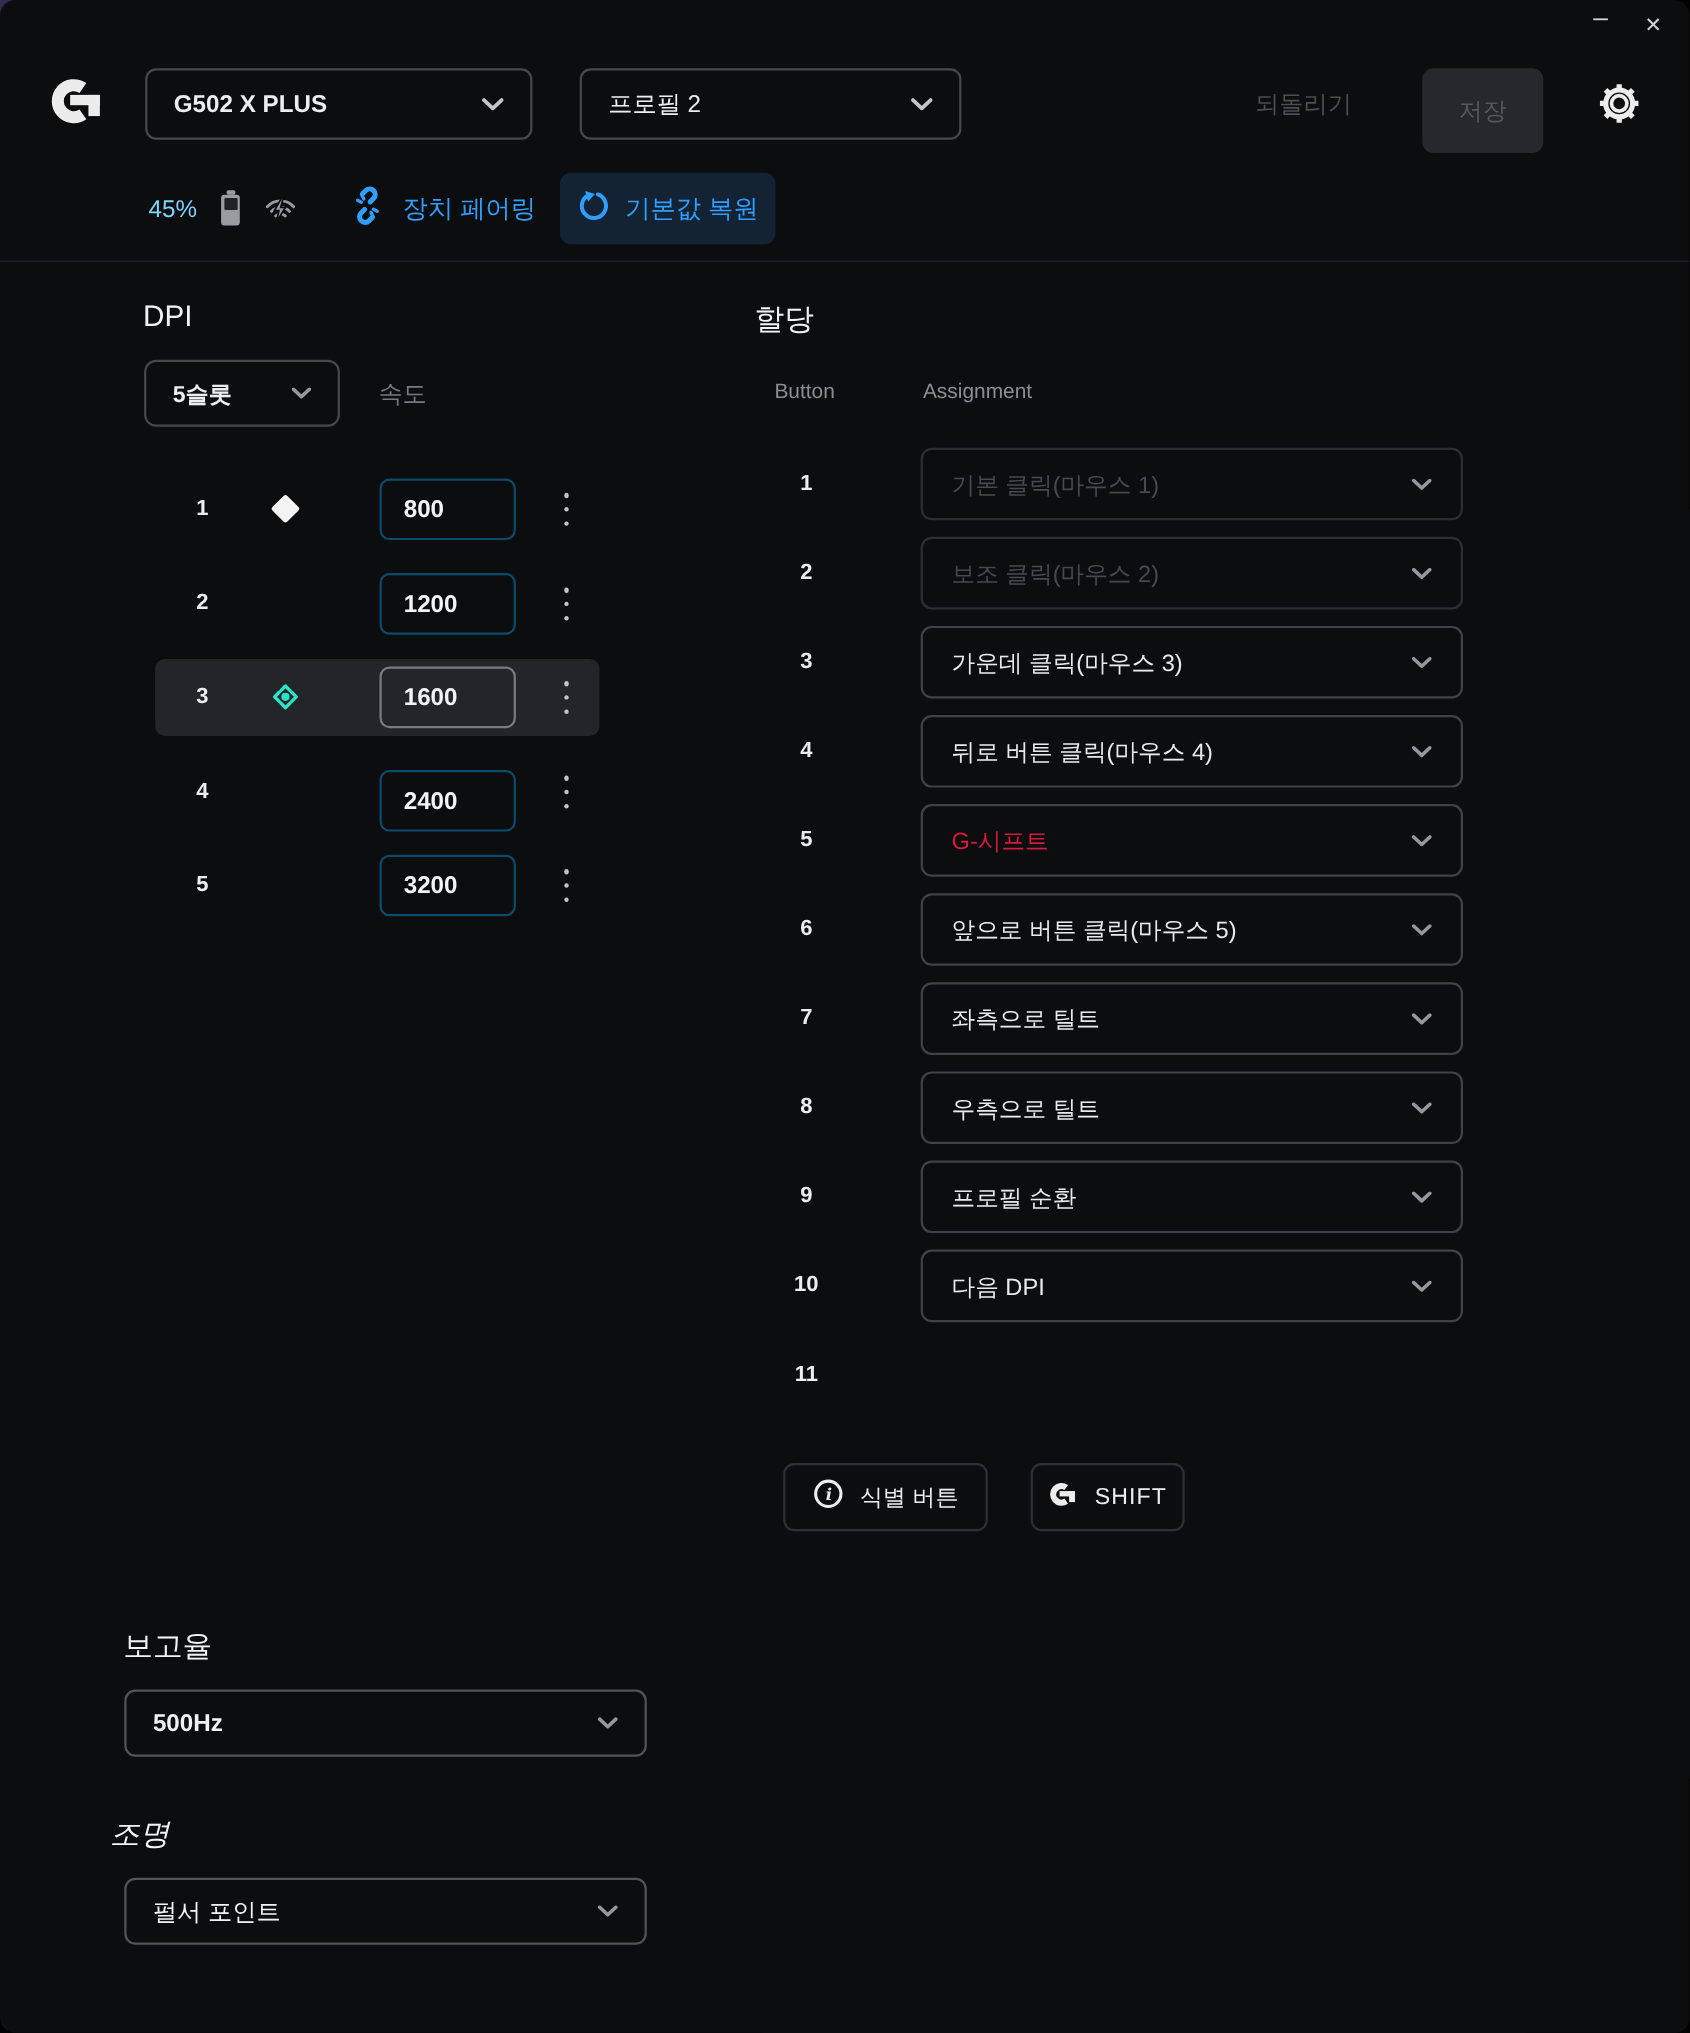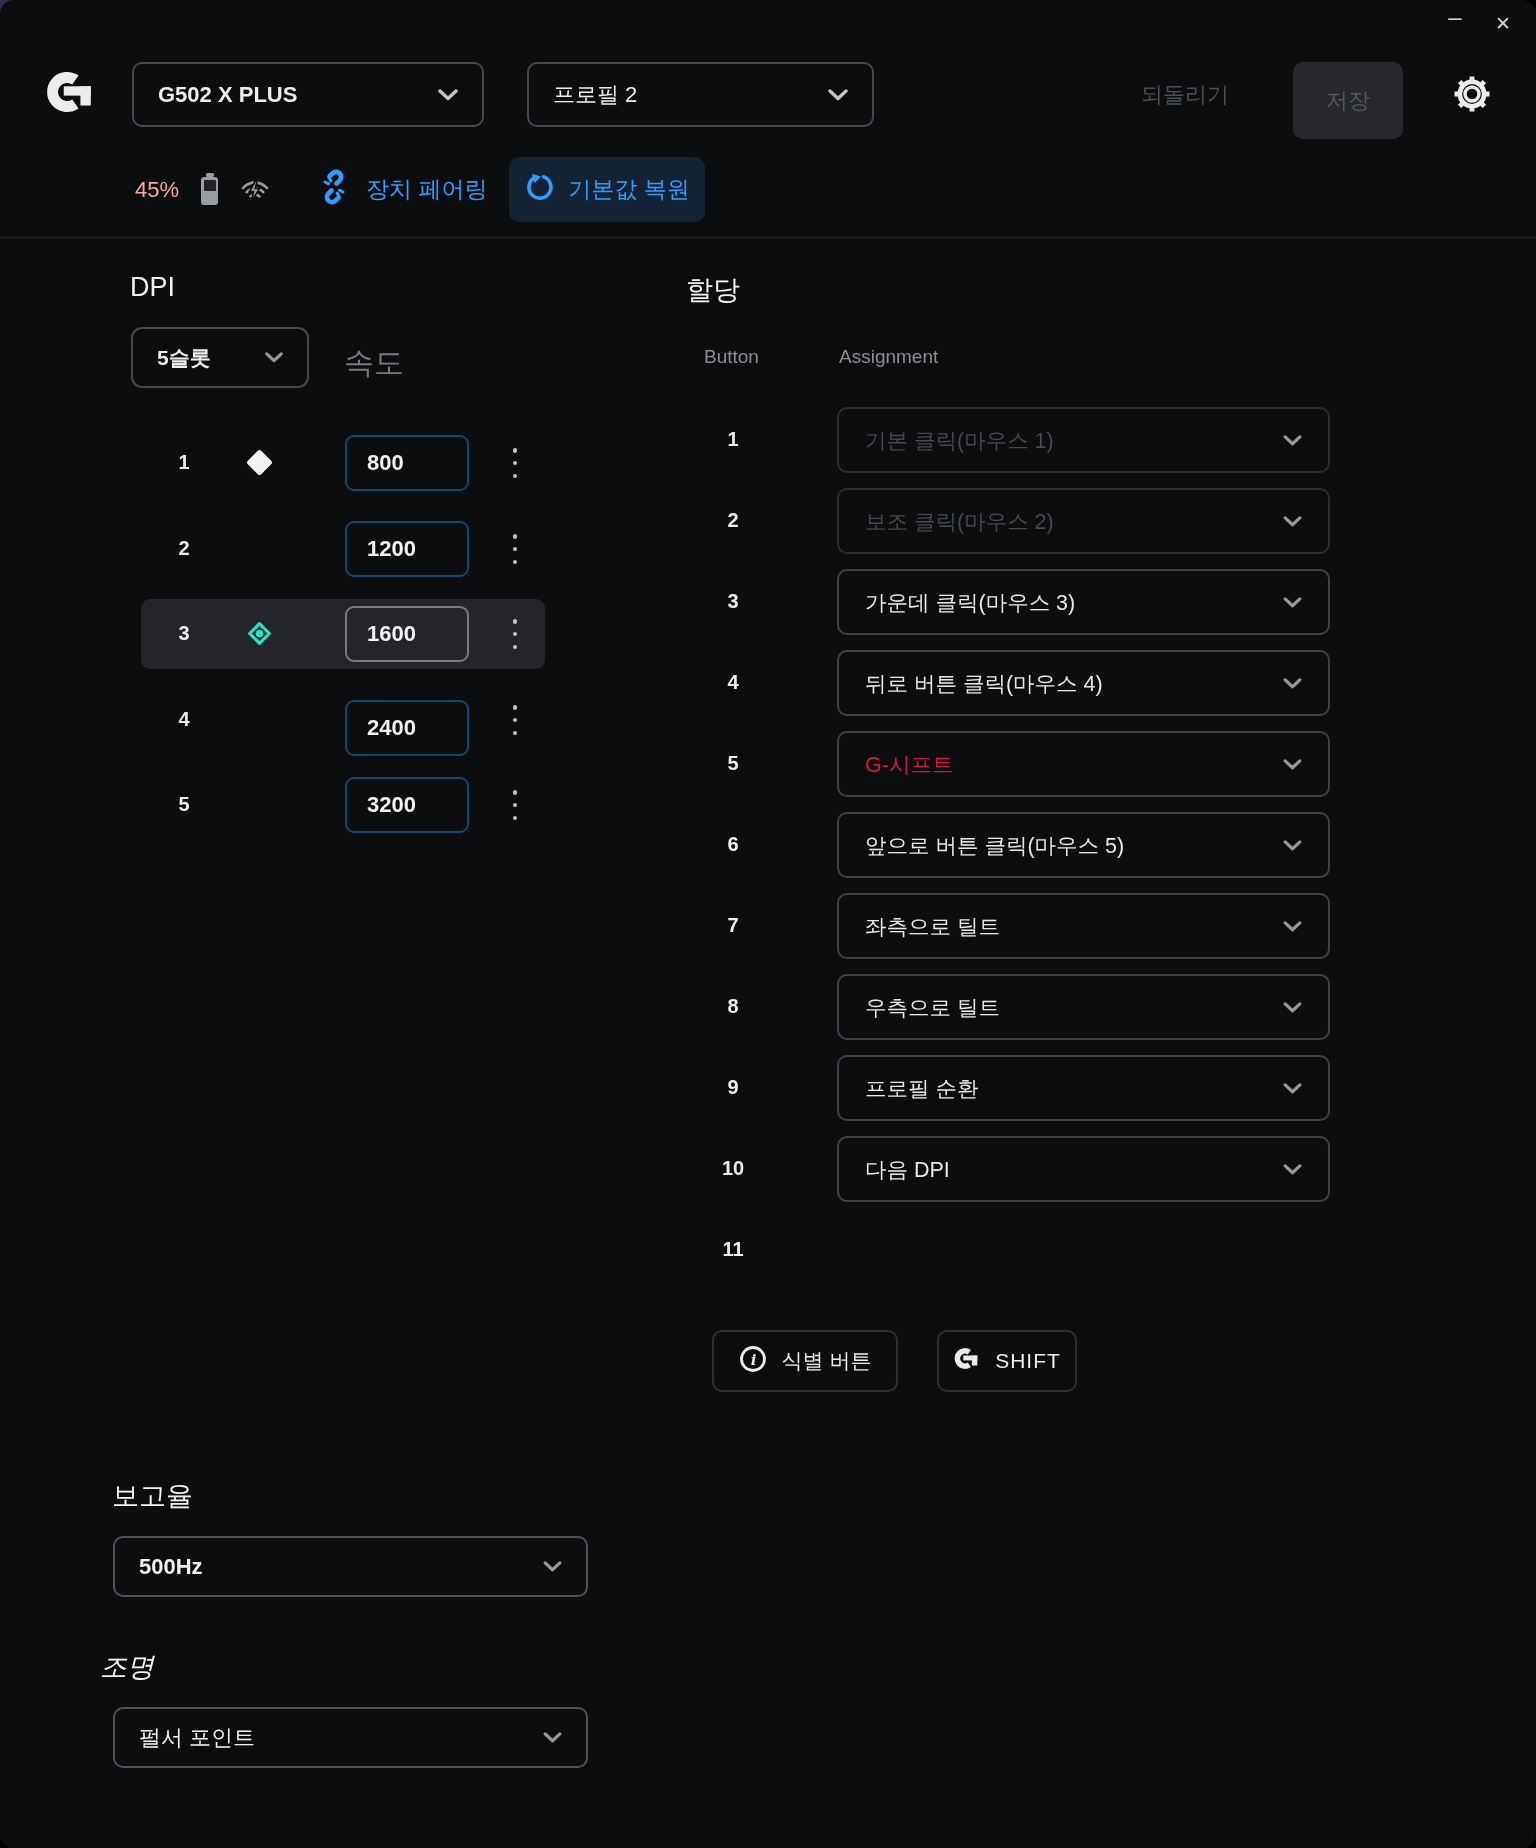--- a/index.html
+++ b/index.html
@@ -32,21 +32,21 @@
   .chev svg{ display:block; }
 
   .ghost-label{ position:absolute; font-size:22px; color:#4b4f54; display:flex; align-items:center; justify-content:center; }
   .save-btn{
     position:absolute; background:#26282b; border-radius:10px;
     display:flex; align-items:center; justify-content:center;
     font-size:22px; color:#54575b;
   }
 
   
-  .status-txt{ font-size:22px; color:#fca5a5; }
+  .status-txt{ font-size:22px; color:#7dd3fc; }
   .pair-link{ position:absolute; display:flex; align-items:center; gap:14px; font-size:23px; color:#2f9eff; }
   .restore-btn{
     position:absolute; background:#142334; border-radius:10px;
     display:flex; align-items:center; justify-content:center; gap:14px;
     font-size:23px; color:#2f9eff;
   }
 
   
   .battery{ position:absolute; width:17px; height:28px; background:#9a9da0; border-radius:3px; }
   .battery:before{ content:""; position:absolute; left:4.5px; top:-4px; width:8px; height:4px; background:#9a9da0; border-radius:1.5px; }
@@ -195,21 +195,21 @@
   <div class="sec-title" style="left:130px;top:272px;">DPI</div>
 
   <div class="sel" style="left:131px;top:327px;width:178px;height:61px;border-radius:11px;">
     <span class="lbl bold" style="font-size:21px;">5슬롯</span>
     <span class="chev">
       <svg width="18" height="11" viewBox="0 0 20 12">
           <path d="M2 2 L10 9.5 L18 2" fill="none" stroke="#97999c" stroke-width="3.6" stroke-linecap="round" stroke-linejoin="round"></path>
         </svg>
     </span>
   </div>
-  <div class="abs" style="left:344px;top:343px;font-size:30px;color:#77797d;">속도</div>
+  <div class="abs" style="left:344px;top:343px;font-size:22px;color:#77797d;">속도</div>
 
   <div class="dpi-active-bg" style="top:599px;"></div>
 
   <div class="dpi-num" style="left:164px;top:451px;">1</div>
   <div class="diamond" style="left:250px;top:453px;"></div>
   <div class="dpi-input" style="left:345px;top:435px;">800</div>
   <div class="kebab" style="left:502px;top:446px;">
       <i></i>
       <i></i>
       <i></i>

